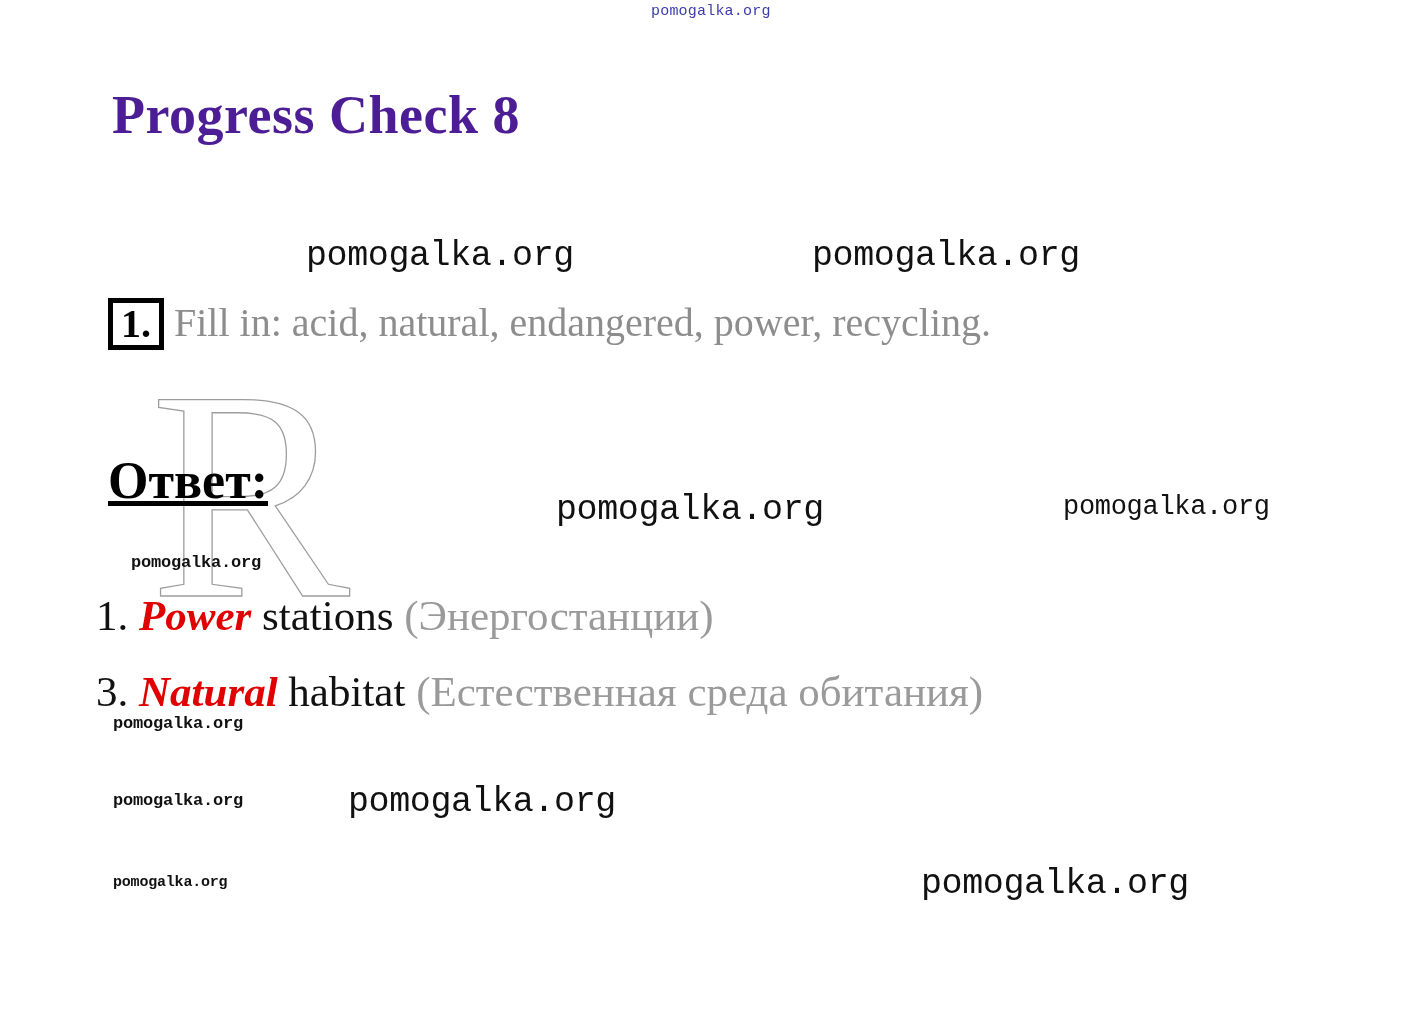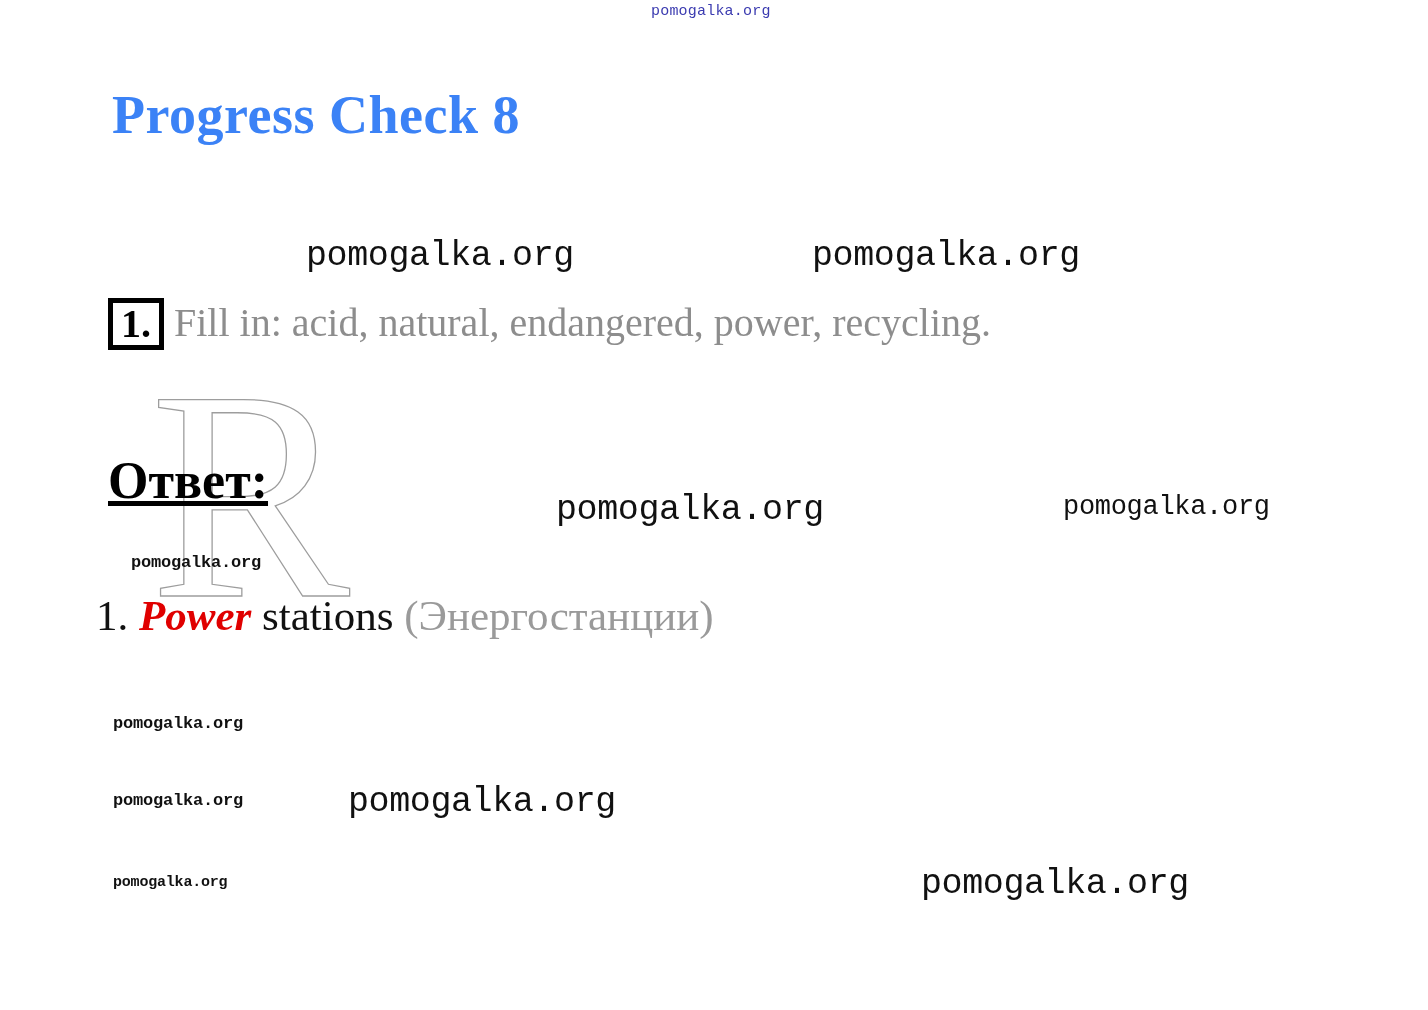--- a/index.html
+++ b/index.html
@@ -52,21 +52,21 @@
 
   
   .page { position: absolute; inset: 0; }
 
   .title {
     position: absolute;
     left: 112px;
     top: 88px;
     font-size: 54px;
     font-weight: 700;
-    color: #3b82f6;
+    color: #4c1d95;
     letter-spacing: .5px;
     line-height: 1;
   }
 
   .task-block {
     position: absolute;
     left: 108px;
     top: 296px;
     width: 1190px;
   }
@@ -159,20 +159,26 @@
 
   <div class="answer-head">Ответ:</div>
 
   <div class="answers">
     <div class="ans-row">
       <span class="ans-num">1.</span>
       <span class="ans-key">Power</span>
       <span class="ans-en">stations</span>
       <span class="ans-ru">(Энергостанции)</span>
     </div>
+    <div class="ans-row">
+      <span class="ans-num">3.</span>
+      <span class="ans-key">Natural</span>
+      <span class="ans-en">habitat</span>
+      <span class="ans-ru">(Естественная среда обитания)</span>
+    </div>
   </div>
 
   <div id="wm-layer">
       <div class="wm wm-top" style="left: 651px; top: 3px;">pomogalka.org</div>
       <div class="wm wm-lg" style="left: 306px; top: 236px;">pomogalka.org</div>
       <div class="wm wm-lg" style="left: 812px; top: 236px;">pomogalka.org</div>
       <div class="wm wm-lg" style="left: 556px; top: 490px;">pomogalka.org</div>
       <div class="wm wm-md" style="left: 1063px; top: 492px;">pomogalka.org</div>
       <div class="wm wm-sm" style="left: 131px; top: 553px;">pomogalka.org</div>
       <div class="wm wm-sm" style="left: 113px; top: 714px;">pomogalka.org</div>

